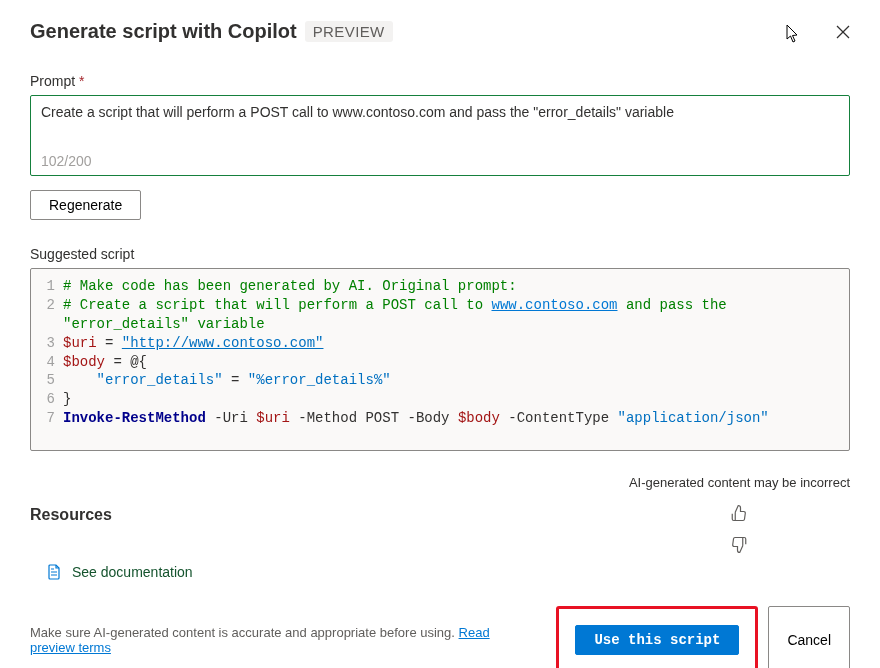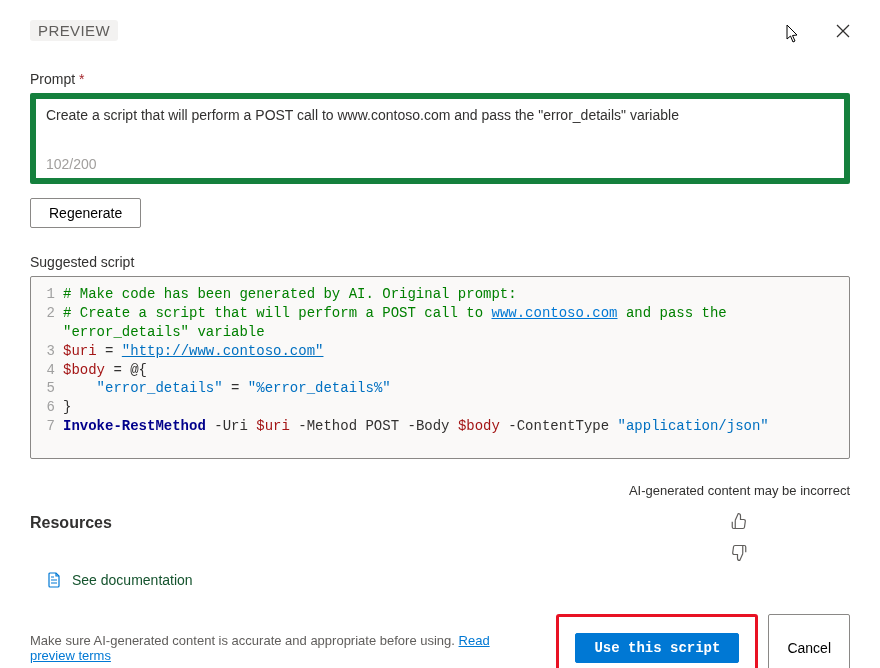--- a/index.html
+++ b/index.html
@@ -57,21 +57,21 @@
       font-size: 14px;
       color: #323130;
       margin-bottom: 6px;
       font-weight: 400;
     }
     .required {
       color: #a4262c;
     }
     .prompt-box {
       width: 100%;
-      border: 6px solid #15803d;
+      border: 1px solid #15803d;
       border-radius: 2px;
       padding: 8px 10px 6px 10px;
       background: #fff;
       margin-bottom: 14px;
     }
     .prompt-text {
       width: 100%;
       border: none;
       outline: none;
       font-family: inherit;
@@ -212,20 +212,21 @@
       pointer-events: none;
     }
   </style>
 </head>
 <body>
 
 <div class="panel">
 
   <div class="header">
     <div class="title-group">
+      <span class="title">Generate script with Copilot</span>
       <span class="badge">PREVIEW</span>
     </div>
     <svg class="close-icon" viewBox="0 0 14 14">
       <line x1="1" y1="1" x2="13" y2="13" stroke="currentColor" stroke-width="1.2"></line>
       <line x1="13" y1="1" x2="1" y2="13" stroke="currentColor" stroke-width="1.2"></line>
     </svg>
   </div>
 
   <div class="field-label">
     <span>Prompt</span>

